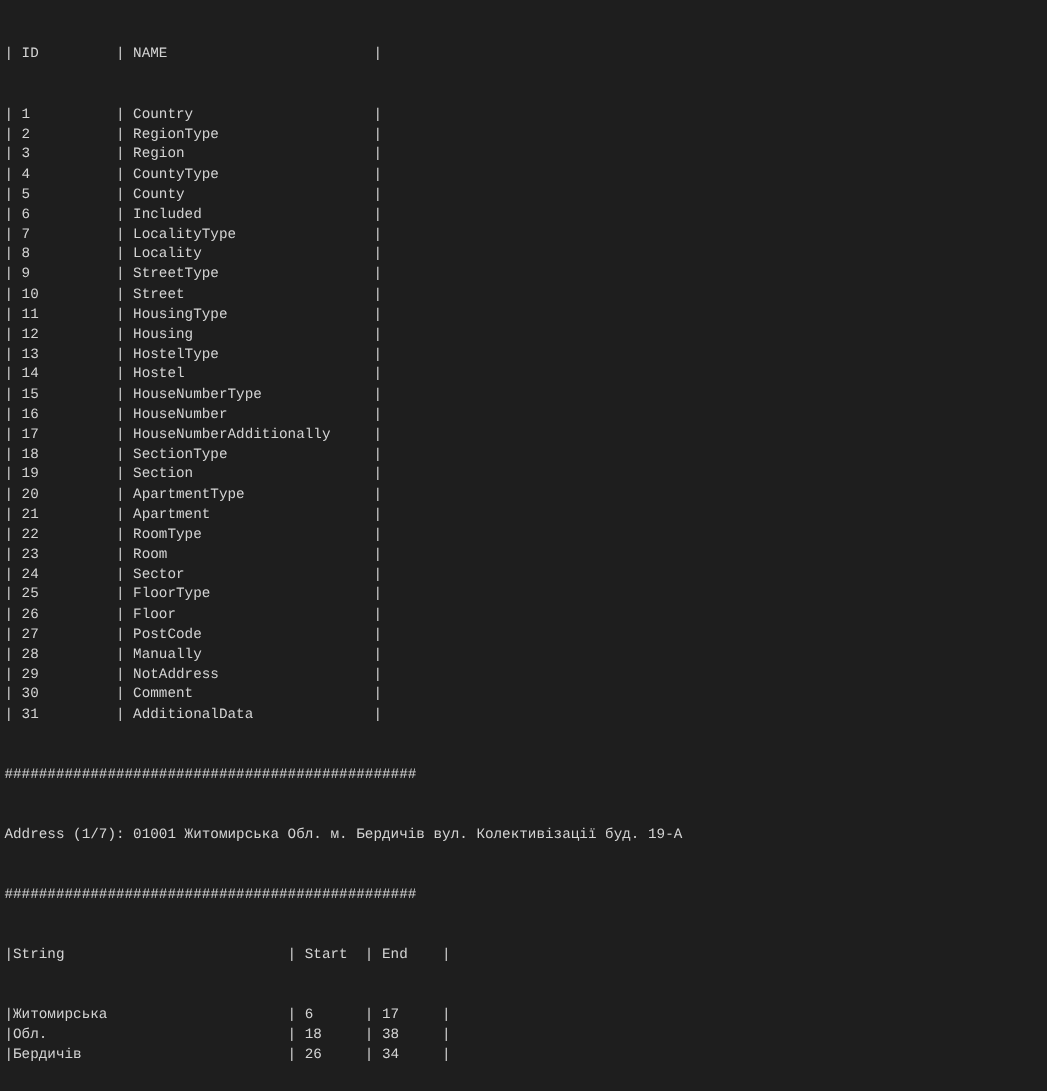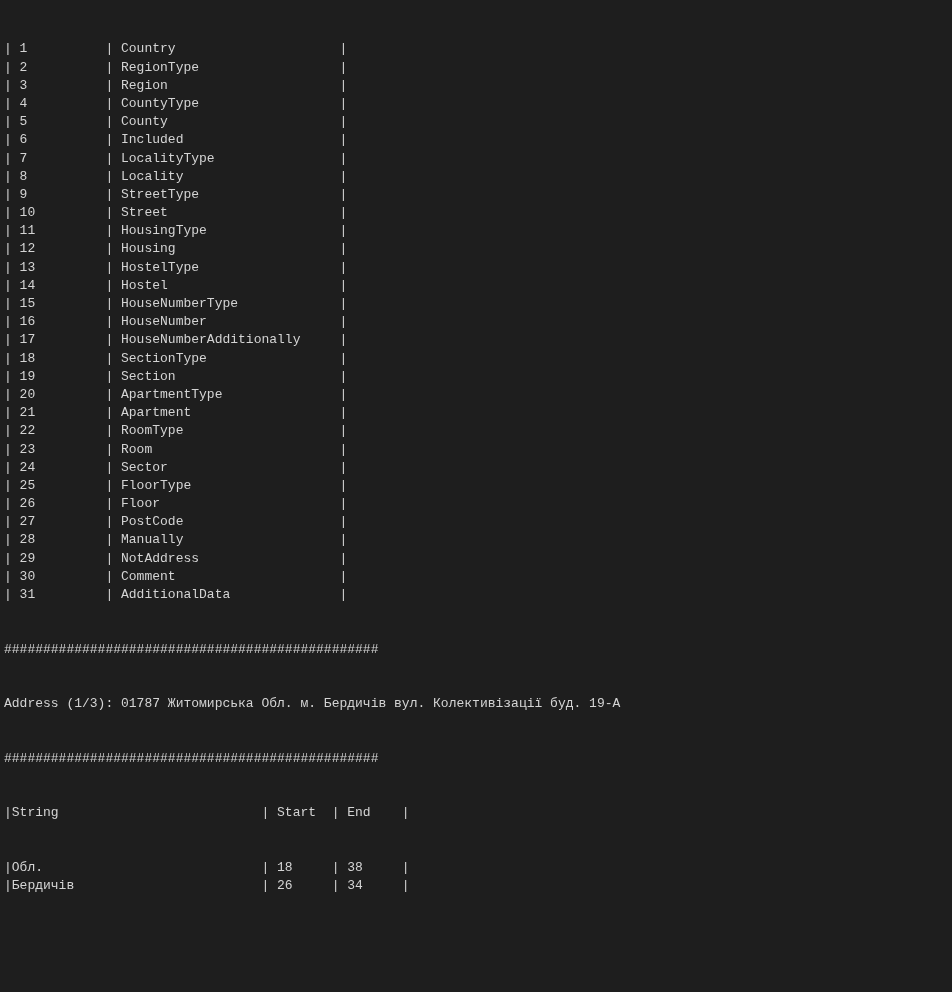--- a/index.html
+++ b/index.html
@@ -21,26 +21,27 @@
       white-space: pre;
       font-family: 'Courier New', Courier, monospace;
       font-size: 13px;
       line-height: 1.4;
     }
   </style>
 </head>
 <body>
 
 <div class="terminal">
+  <div>| ID         | NAME                        |</div>
   <div id="table-rows-container"><div>| 1          | Country                     |</div><div>| 2          | RegionType                  |</div><div>| 3          | Region                      |</div><div>| 4          | CountyType                  |</div><div>| 5          | County                      |</div><div>| 6          | Included                    |</div><div>| 7          | LocalityType                |</div><div>| 8          | Locality                    |</div><div>| 9          | StreetType                  |</div><div>| 10         | Street                      |</div><div>| 11         | HousingType                 |</div><div>| 12         | Housing                     |</div><div>| 13         | HostelType                  |</div><div>| 14         | Hostel                      |</div><div>| 15         | HouseNumberType             |</div><div>| 16         | HouseNumber                 |</div><div>| 17         | HouseNumberAdditionally     |</div><div>| 18         | SectionType                 |</div><div>| 19         | Section                     |</div><div>| 20         | ApartmentType               |</div><div>| 21         | Apartment                   |</div><div>| 22         | RoomType                    |</div><div>| 23         | Room                        |</div><div>| 24         | Sector                      |</div><div>| 25         | FloorType                   |</div><div>| 26         | Floor                       |</div><div>| 27         | PostCode                    |</div><div>| 28         | Manually                    |</div><div>| 29         | NotAddress                  |</div><div>| 30         | Comment                     |</div><div>| 31         | AdditionalData              |</div></div>
   <div>################################################</div>
-  <div>Address (1/3): 01787 Житомирська Обл. м. Бердичів вул. Колективізації буд. 19-А</div>
+  <div>Address (1/7): 01001 Житомирська Обл. м. Бердичів вул. Колективізації буд. 19-А</div>
   <div>################################################</div>
   <div>|String                          | Start  | End    |</div>
-  <div id="string-rows-container"><div>|Обл.                            | 18     | 38     |</div><div>|Бердичів                        | 26     | 34     |</div></div>
+  <div id="string-rows-container"><div>|Житомирська                     | 6      | 17     |</div><div>|Обл.                            | 18     | 38     |</div><div>|Бердичів                        | 26     | 34     |</div></div>
   
   
   
   
   
   
   
   
   
   

